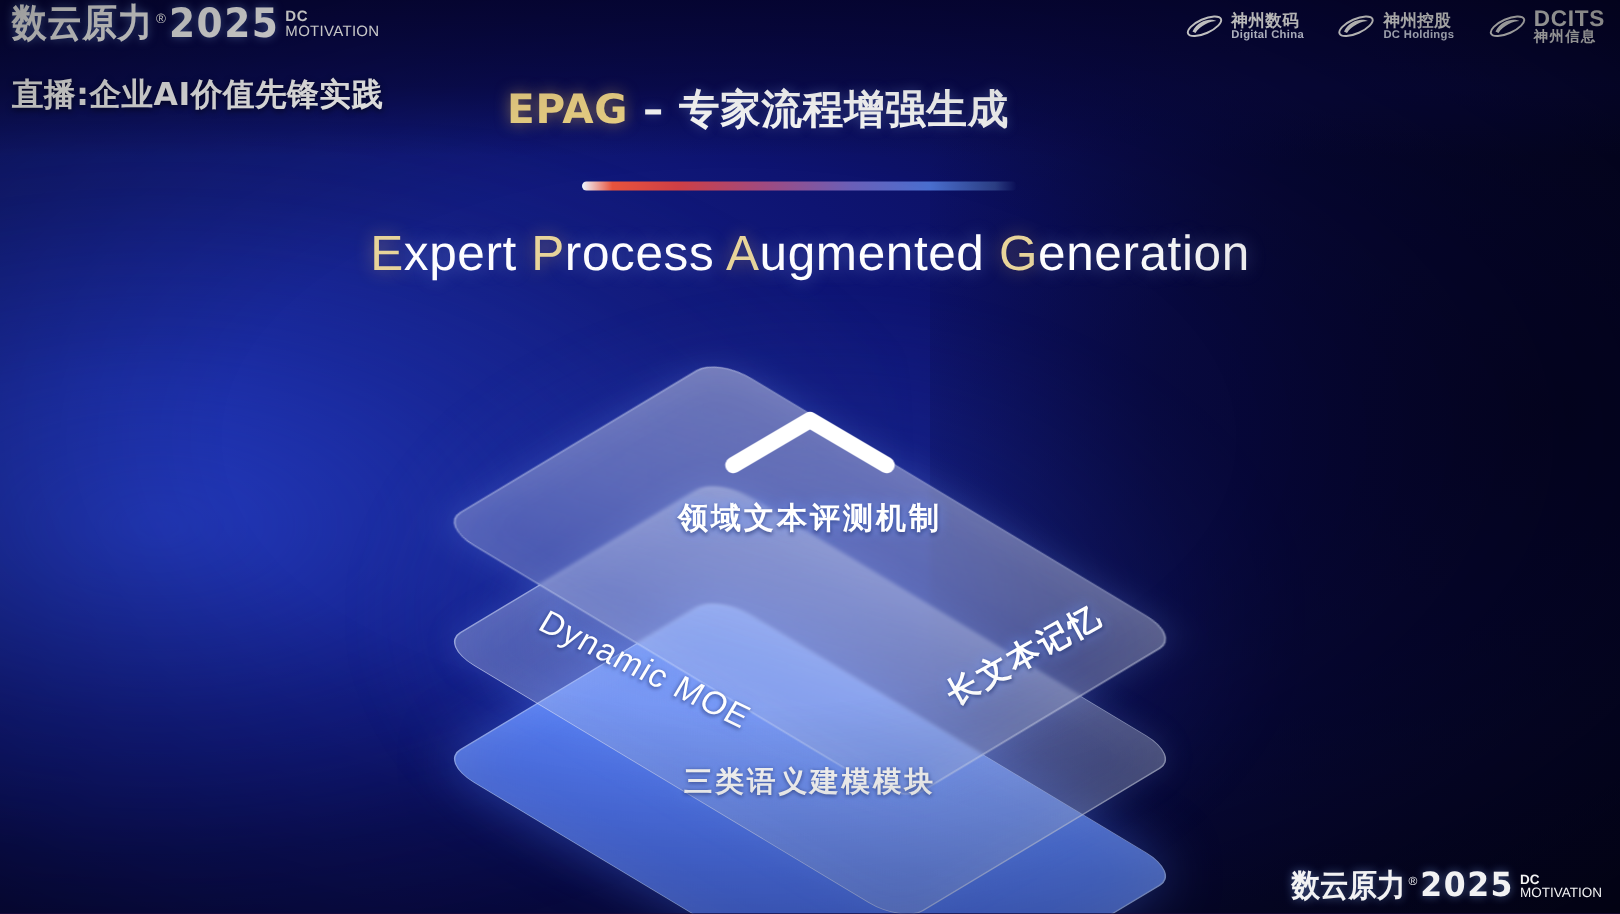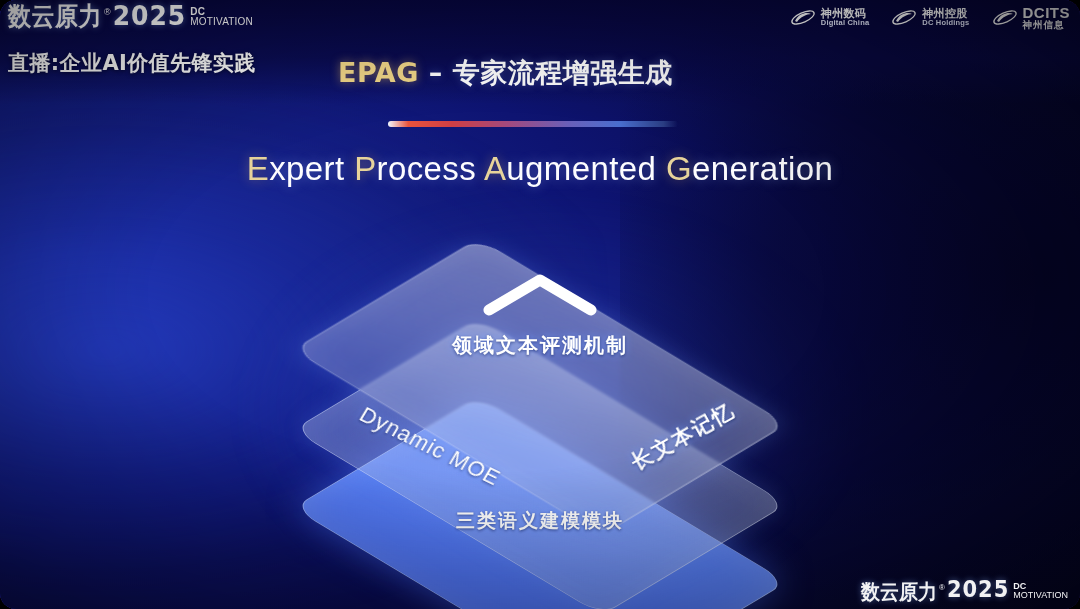--- a/index.html
+++ b/index.html
@@ -5,21 +5,20 @@
   html, body {
     margin: 0; padding: 0;
     background: #000;
   }
   #stage {
     position: relative;
     width: 1080px; height: 609px;
     overflow: hidden;
     font-family: "Liberation Sans", "DejaVu Sans", sans-serif;
     background: #4c1d95;
-    border-radius: 16px;
   }
 
   
   .bg-base {
     position: absolute; inset: 0;
     background:
       radial-gradient(120% 95% at 6% 42%, #1a2a9e 0%, #152087 22%, #0e1472 42%, #0a0c50 65%, #070833 85%, #05052a 100%),
       linear-gradient(100deg, #16209a 0%, #111a84 25%, #0c1060 50%, #080a42 75%, #060630 100%);
   }
   .bg-glow-left {

